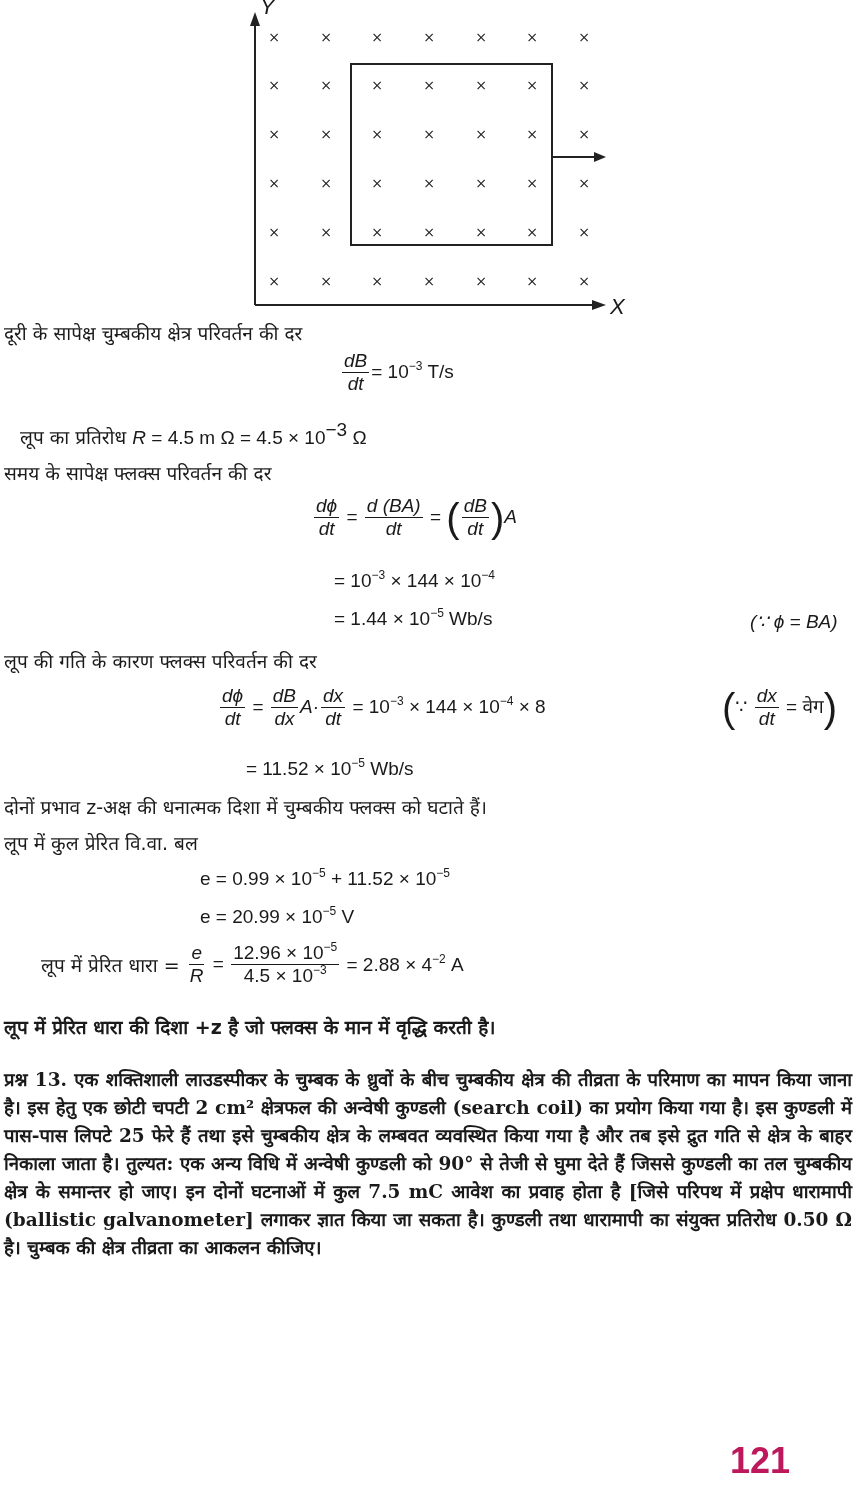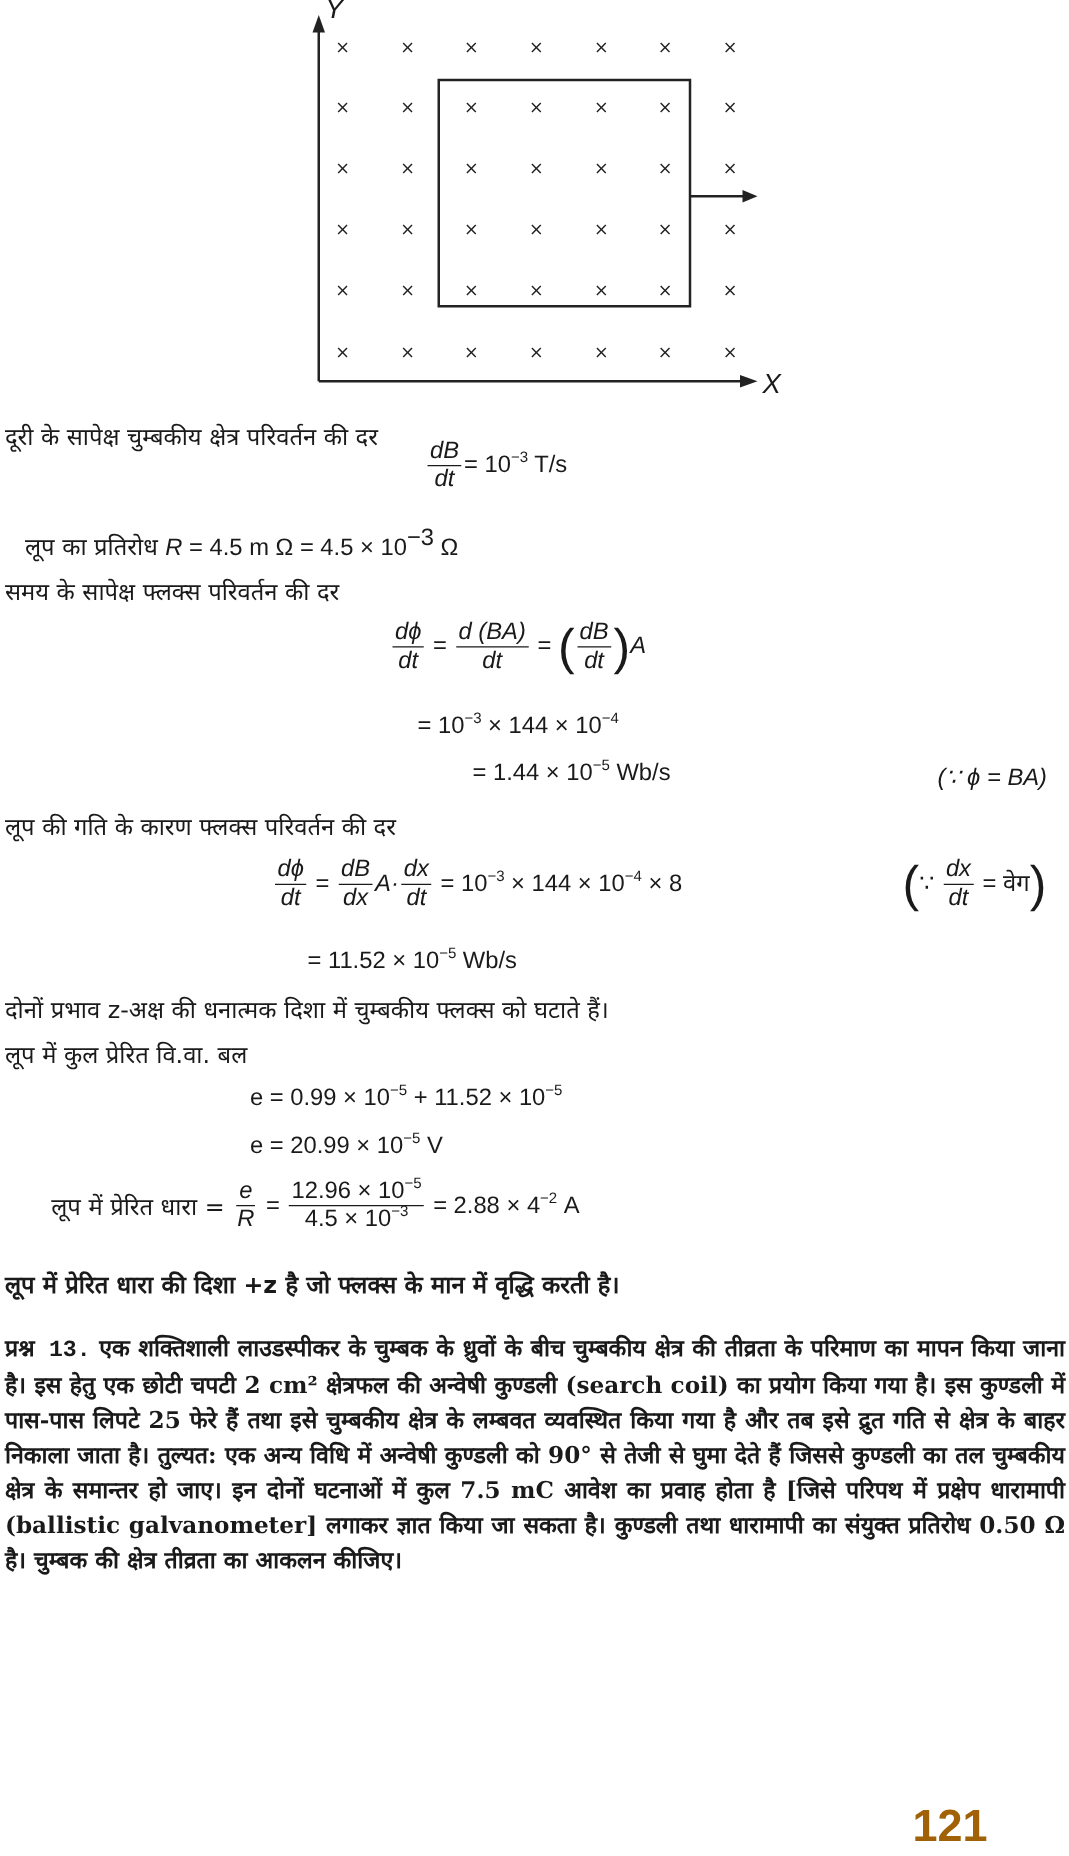--- a/index.html
+++ b/index.html
@@ -8,22 +8,22 @@
   .abs { position: absolute; white-space: nowrap; }
   .hi { font-size: 19px; }
   .math { font-family: "Liberation Sans", sans-serif; font-size: 19px; }
   .it { font-style: italic; }
   sup { font-size: 12px; vertical-align: 8px; line-height: 0; }
   .frac { display: inline-flex; flex-direction: column; align-items: center; vertical-align: middle; margin: 0 2px; }
   .frac .num { border-bottom: 1.5px solid #1a1a1a; padding: 0 2px; line-height: 22px; }
   .frac .den { padding: 0 2px; line-height: 22px; }
   .paren { display: inline-block; font-size: 40px; vertical-align: middle; line-height: 40px; font-weight: 300; }
   .q { font-family: "DejaVu Serif", serif; font-size: 18.5px; line-height: 28px; font-weight: bold; text-align: justify; }
-  .q .label { font-weight: bold; font-family: Liberation Mono, monospace; }
-  .page-num { color: #a16207; font-weight: bold; font-size: 36px; font-family: "Liberation Sans", sans-serif; }
+  .q .label { font-weight: bold; }
+  .page-num { color: #be185d; font-weight: bold; font-size: 36px; font-family: "Liberation Sans", sans-serif; }
 </style>
 </head>
 <body>
 
 <div class="abs" style="left:240px; top:0; width:400px; height:320px;">
   <svg width="400" height="320" viewBox="0 0 400 320">
 
     <line x1="15" y1="305" x2="15" y2="18" stroke="#222" stroke-width="2"></line>
     <polygon points="15,12 10,26 20,26" fill="#222"></polygon>
     <line x1="15" y1="305" x2="355" y2="305" stroke="#222" stroke-width="2"></line>
@@ -75,21 +75,21 @@
         <text x="189" y="286">×</text>
         <text x="241" y="286">×</text>
         <text x="292" y="286">×</text>
         <text x="344" y="286">×</text>
       </g>
   </svg>
   <span class="abs" style="left:20px; top:-6px; font-size:22px; font-style:italic; font-family:'Liberation Sans',sans-serif;">Y</span>
   <span class="abs" style="left:370px; top:294px; font-size:22px; font-style:italic; font-family:'Liberation Sans',sans-serif;">X</span>
 </div>
 
-<div class="abs hi" style="left:4px; top:336px;">दूरी के सापेक्ष चुम्बकीय क्षेत्र परिवर्तन की दर</div>
+<div class="abs hi" style="left:4px; top:320px;">दूरी के सापेक्ष चुम्बकीय क्षेत्र परिवर्तन की दर</div>
 
 <div class="abs math" style="left:340px; top:350px;">
   <span class="frac it">
       <span class="num">dB</span>
       <span class="den">dt</span>
     </span><span>= 10</span><sup>−3</sup><span> T/s</span>
 </div>
 
 <div class="abs" style="left:20px; top:424px;">
   <span class="hi">लूप का प्रतिरोध </span><span class="math it">R</span><span class="math"> = 4.5 m Ω = 4.5 × 10</span><sup class="math">−3</sup><span class="math"> Ω</span>
@@ -107,21 +107,21 @@
       <span class="den">dt</span>
     </span> =
   <span class="paren">(</span><span class="frac it">
       <span class="num">dB</span>
       <span class="den">dt</span>
     </span><span class="paren">)</span><span class="it">A</span>
 </div>
 <div class="abs math" style="left:334px; top:570px;">
   <span>= 10</span><sup>−3</sup><span> × 144 × 10</span><sup>−4</sup>
 </div>
-<div class="abs math" style="left:334px; top:608px;margin-left:44px;">
+<div class="abs math" style="left:334px; top:608px;">
   <span>= 1.44 × 10</span><sup>−5</sup><span> Wb/s</span>
 </div>
 <div class="abs math it" style="left:750px; top:610px;">(∵ ϕ = BA)</div>
 
 <div class="abs hi" style="left:4px; top:648px;">लूप की गति के कारण फ्लक्स परिवर्तन की दर</div>
 
 <div class="abs math" style="left:218px; top:685px;">
   <span class="frac it">
       <span class="num">dϕ</span>
       <span class="den">dt</span>

